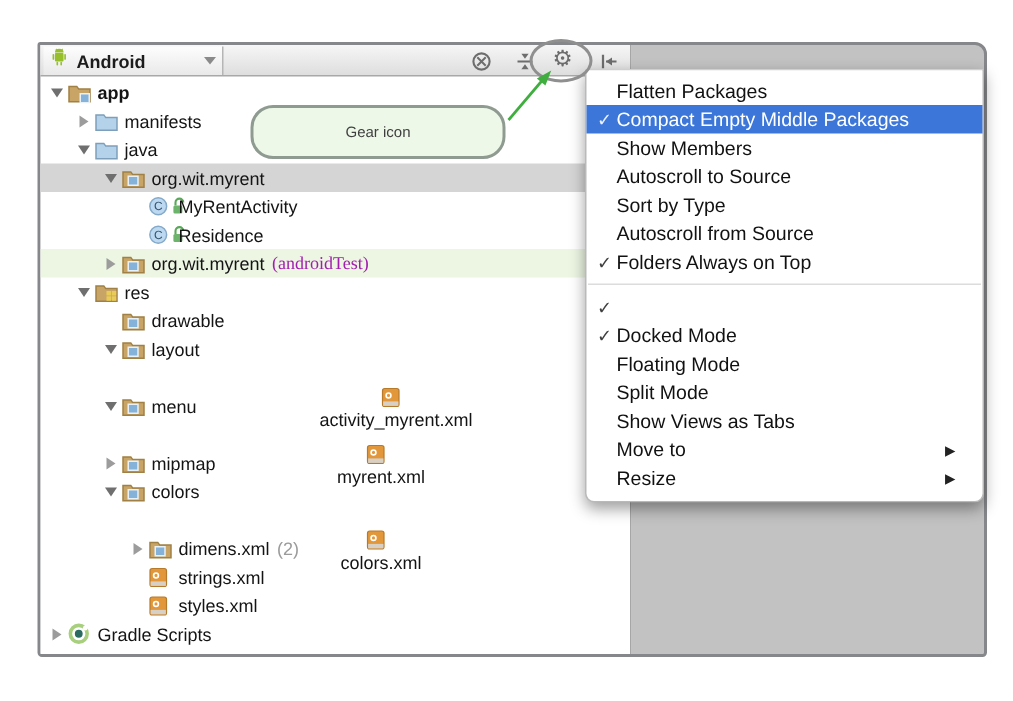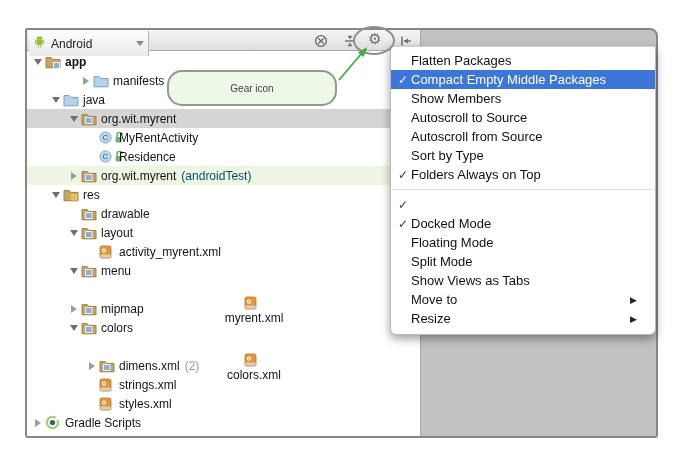--- a/index.html
+++ b/index.html
@@ -10,23 +10,23 @@
   
   .window { position:absolute; left:25px; top:28px; width:633px; height:410px;
     background:#c2c2c2; border:2px solid #85878a; border-radius:2px 8px 3px 3px; }
 
   
   .panel { position:absolute; left:0; top:0; width:394px; height:100%;
     background:#ffffff; border-right:1px solid #a6a6a6; }
 
   .toolbar { position:relative; height:21px; width:100%;
     background:linear-gradient(#f6f6f6,#dedede); border-bottom:1px solid #a8a8a8; }
-  .view-select { position:absolute; left:2px; top:1px; height:25px; width:120px;
+  .view-select { position:absolute; left:2px; top:1px; height:19px; width:120px;
     display:flex; align-items:center; gap:5px; padding:0 4px;
-    background:linear-gradient(#fdfdfd,#e9e9e9); border-right:1px solid #b5b5b5; cursor:default; }
+    background:linear-gradient(#fdfdfd,#e9e9e9); border-right:1px solid #b5b5b5; cursor:default;font-weight:bold; }
   .view-select .vs-label { font-size:12px; color:#1c1c1c; }
   .vs-caret { margin-left:auto; width:0; height:0; border-left:4px solid transparent;
     border-right:4px solid transparent; border-top:5px solid #8a8a8a; }
   .tb-icon { position:absolute; top:2px; width:18px; height:17px; display:flex;
     align-items:center; justify-content:center; color:#6d6d6d; }
   .tb-icon svg { display:block; }
   .gear-glyph { font-family:"DejaVu Sans", sans-serif; font-size:15px; color:#6d6d6d; line-height:1; }
 
   
   .tree { position:absolute; top:21px; left:0; right:0; bottom:0; padding-top:1px;
@@ -37,21 +37,21 @@
   .row .arrowbox { width:14px; flex:0 0 14px; display:flex; align-items:center; justify-content:center; }
   .tri-exp { width:0; height:0; border-left:4px solid transparent; border-right:4px solid transparent;
     border-top:6px solid #6f6f6f; }
   .tri-col { width:0; height:0; border-top:4px solid transparent; border-bottom:4px solid transparent;
     border-left:6px solid #9c9c9c; }
   .row .icon { width:17px; flex:0 0 17px; display:flex; align-items:center; justify-content:flex-start; }
   .row .icon svg { display:block; }
   .row .label { margin-left:3px; white-space:nowrap; }
   .row.bold .label { font-weight:bold; }
   .row .suffix { margin-left:5px; color:#9b9b9b; white-space:nowrap; }
-  .row.test .suffix { color:#0c4a6e; }
+  .row.test .suffix { color:#a21caf;font-family:Liberation Serif, serif; }
   .classicons { display:flex; align-items:center; gap:2px; flex:0 0 auto; margin-right:0px; }
 
   
   .menu { position:absolute; left:363px; top:16px; width:266px; background:#ffffff;
     border:1px solid #b9b9b9; border-top-color:#cfcfcf; border-radius:1px 1px 6px 6px;
     box-shadow:0 4px 10px rgba(0,0,0,0.38); padding:4px 0 6px 0; font-size:13px; color:#111; z-index:5; }
   .menu ul { list-style:none; }
   .menu li { height:19px; display:flex; align-items:center; padding:0 18px 0 4px; cursor:default; }
   .menu li .check { width:16px; flex:0 0 16px; text-align:center; font-size:12px; color:#3f3f3f; }
   .menu li .mlabel { flex:1 1 auto; white-space:nowrap; }
@@ -130,21 +130,21 @@
           </span>
     <span class="icon">
             <svg width="16" height="14" viewBox="0 0 16 14">
      <path d="M1 2.6 h5.2 l1.3 1.8 H15 v8.4 H1 z" fill="#c9a467" stroke="#a08044" stroke-width="1"></path>
               <rect x="8.5" y="7.5" width="6" height="6" fill="#85b2d8" stroke="#e8f1f8" stroke-width="1"></rect>
             </svg>
           </span>
     <span class="label">app</span>
 
   </div>
-        <div class="row" style="padding-left: 22px; margin-left: 30px;">
+        <div class="row" style="padding-left: 22px;">
     <span class="arrowbox">
             <span class="tri-col"></span>
           </span>
     <span class="icon">
             <svg width="16" height="14" viewBox="0 0 16 14">
      <path d="M1 2.6 h5.2 l1.3 1.8 H15 v8.4 H1 z" fill="#b4d2ea" stroke="#7e9fba" stroke-width="1"></path>
             </svg>
           </span>
     <span class="label">manifests</span>
 
@@ -256,21 +256,21 @@
           </span>
     <span class="icon">
             <svg width="16" height="14" viewBox="0 0 16 14">
      <path d="M1 2.6 h5.2 l1.3 1.8 H15 v8.4 H1 z" fill="#c9a467" stroke="#a08044" stroke-width="1"></path>
               <rect x="4.5" y="5.5" width="6.5" height="6" fill="#85b2d8" stroke="#e8f1f8" stroke-width="1"></rect>
             </svg>
           </span>
     <span class="label">layout</span>
 
   </div>
-        <div class="row" style="padding-left: 58px;">
+        <div class="row" style="padding-left: 78px; flex-direction: column;">
     <span class="arrowbox"></span>
     <span class="icon">
             <svg width="13" height="14" viewBox="0 0 13 14">
       <rect x="1" y="1" width="11" height="12" rx="1.5" fill="#e2973a" stroke="#b77a2b" stroke-width="0.8"></rect>
       <rect x="1.4" y="9.6" width="10.2" height="3" fill="#d8d0c4"></rect>
       <circle cx="5" cy="5.6" r="1.6" fill="none" stroke="#fff" stroke-width="1.1"></circle>
             </svg>
           </span>
     <span class="label">activity_myrent.xml</span>
 
@@ -409,26 +409,26 @@
     <span class="mlabel">Show Members</span>
 
   </li>
         <li>
     <span class="check"></span>
     <span class="mlabel">Autoscroll to Source</span>
 
   </li>
         <li>
     <span class="check"></span>
+    <span class="mlabel">Sort by Type</span>
+
+  </li>
+        <li>
+    <span class="check"></span>
     <span class="mlabel">Autoscroll from Source</span>
-
-  </li>
-        <li>
-    <span class="check"></span>
-    <span class="mlabel">Sort by Type</span>
 
   </li>
         <li>
     <span class="check">✓</span>
     <span class="mlabel">Folders Always on Top</span>
 
   </li>
       </ul>
       <div class="sep"></div>
       <ul>

